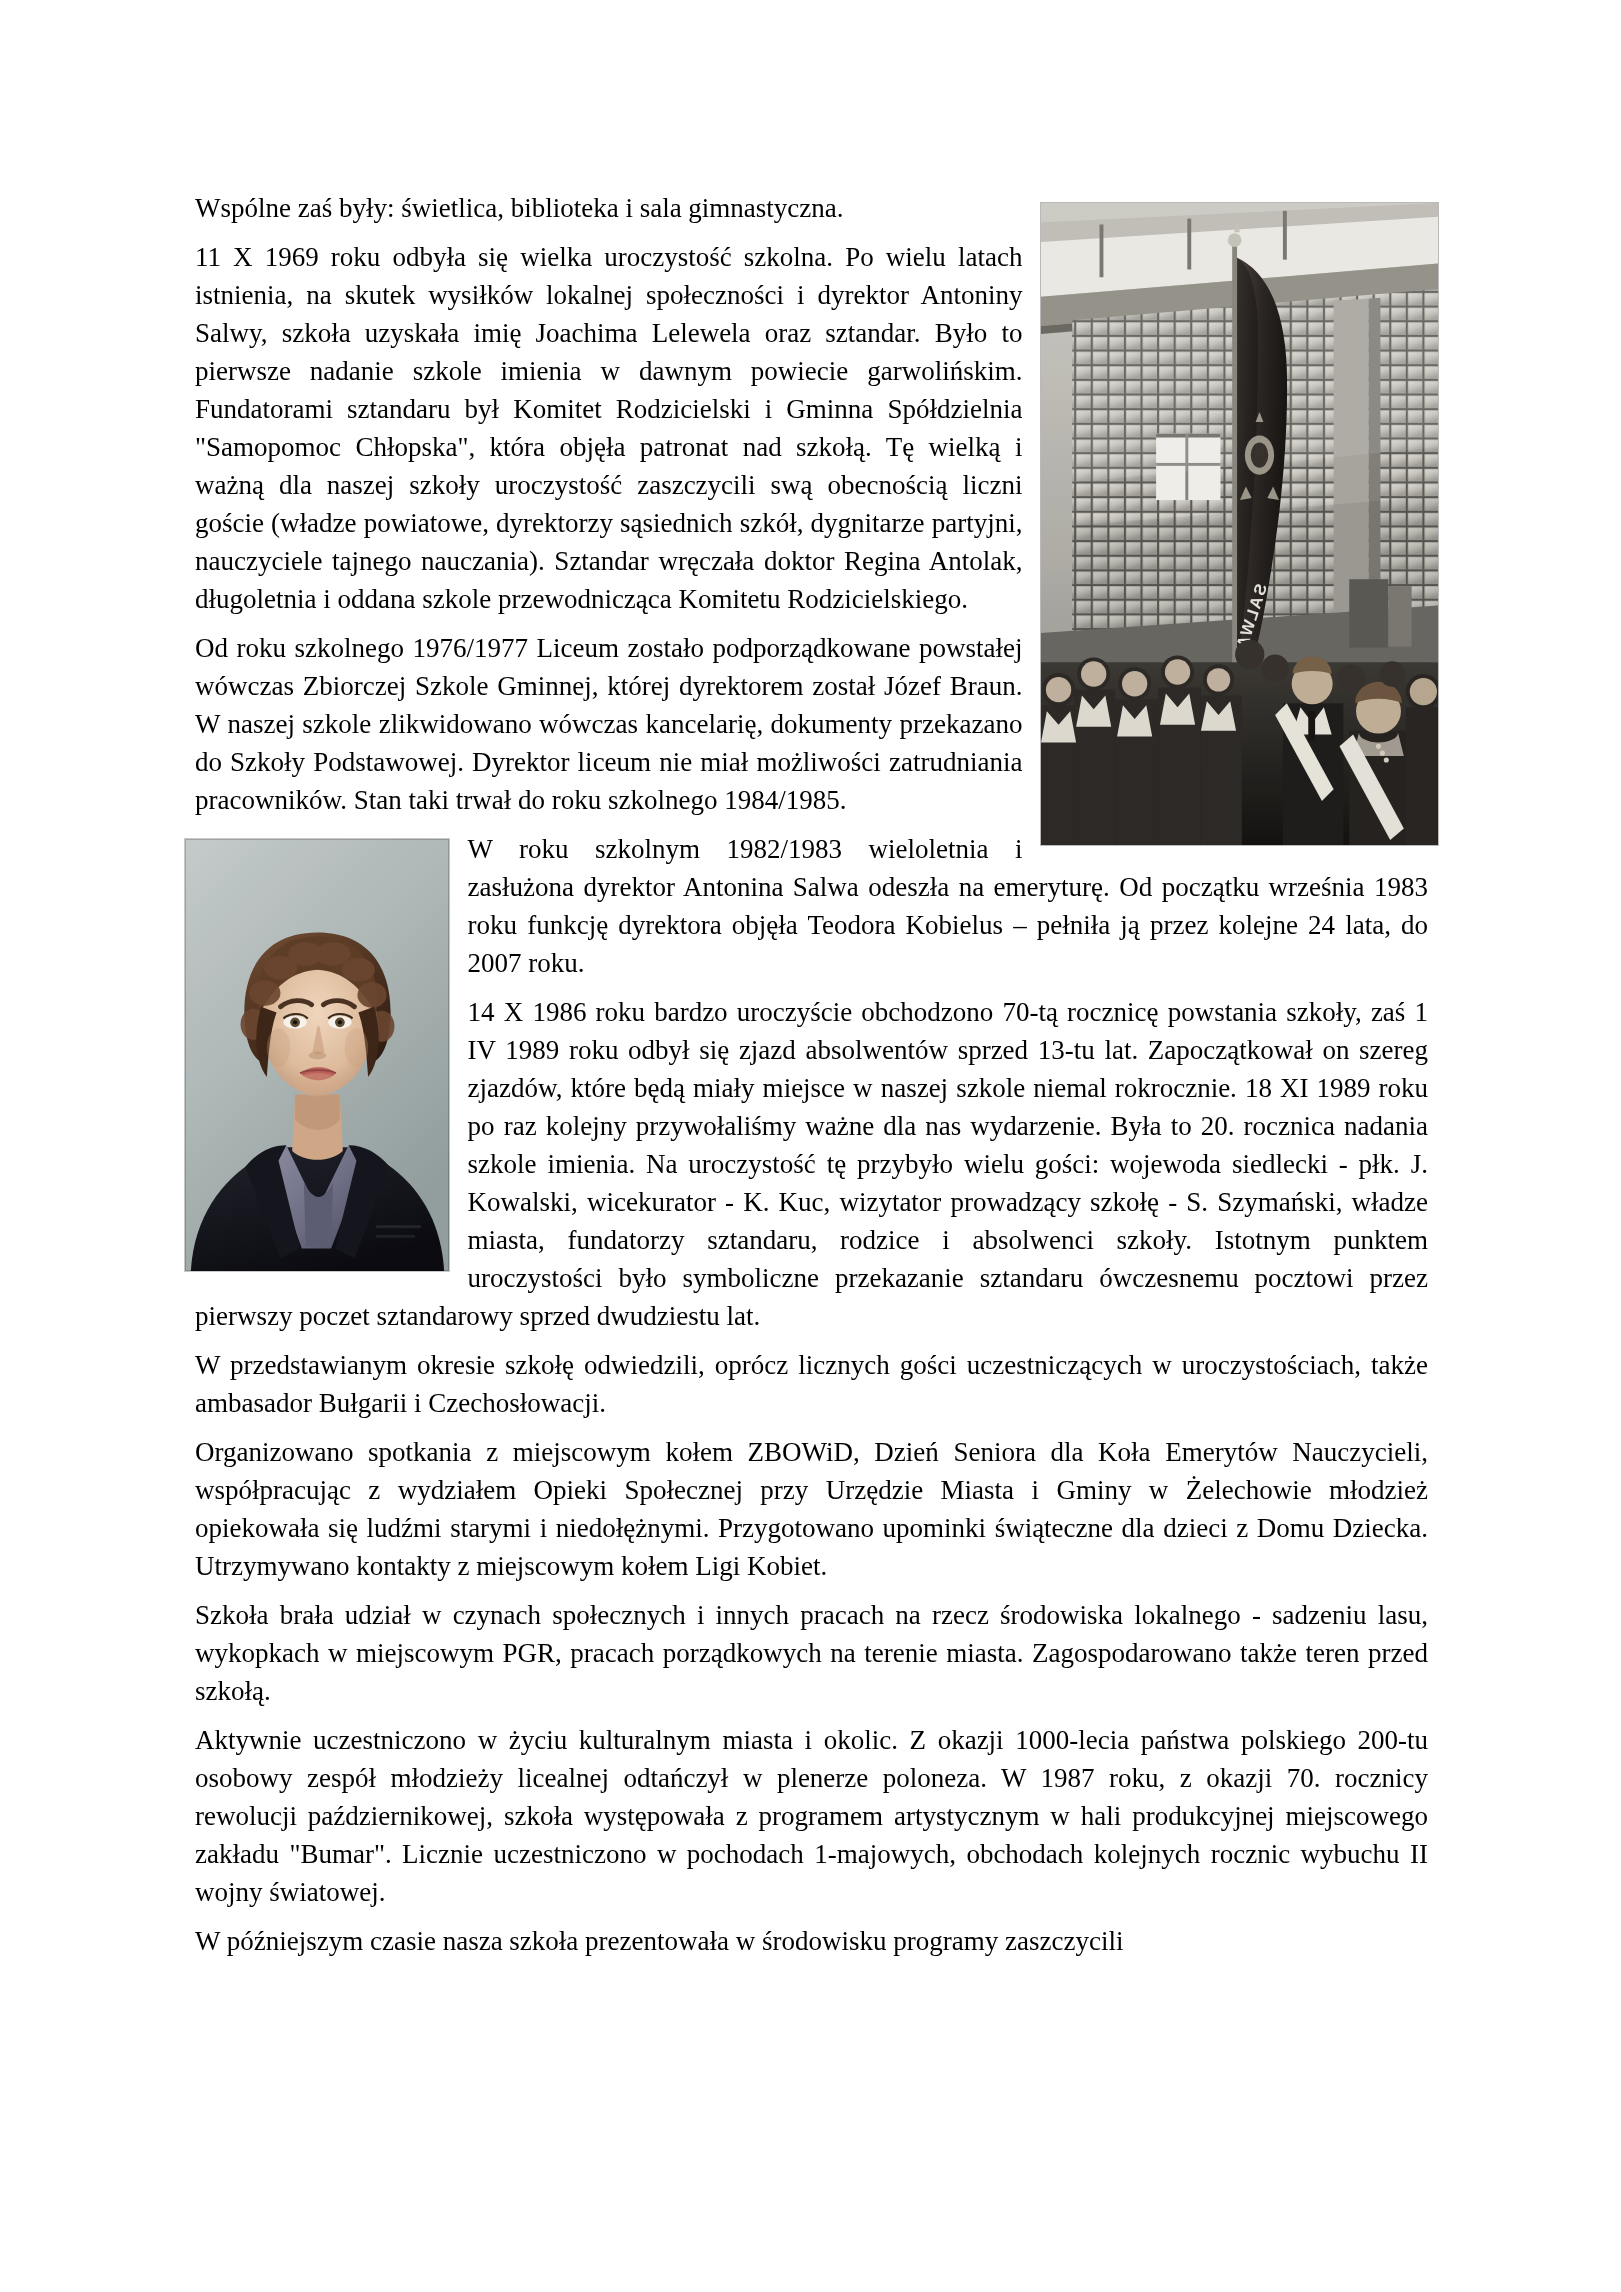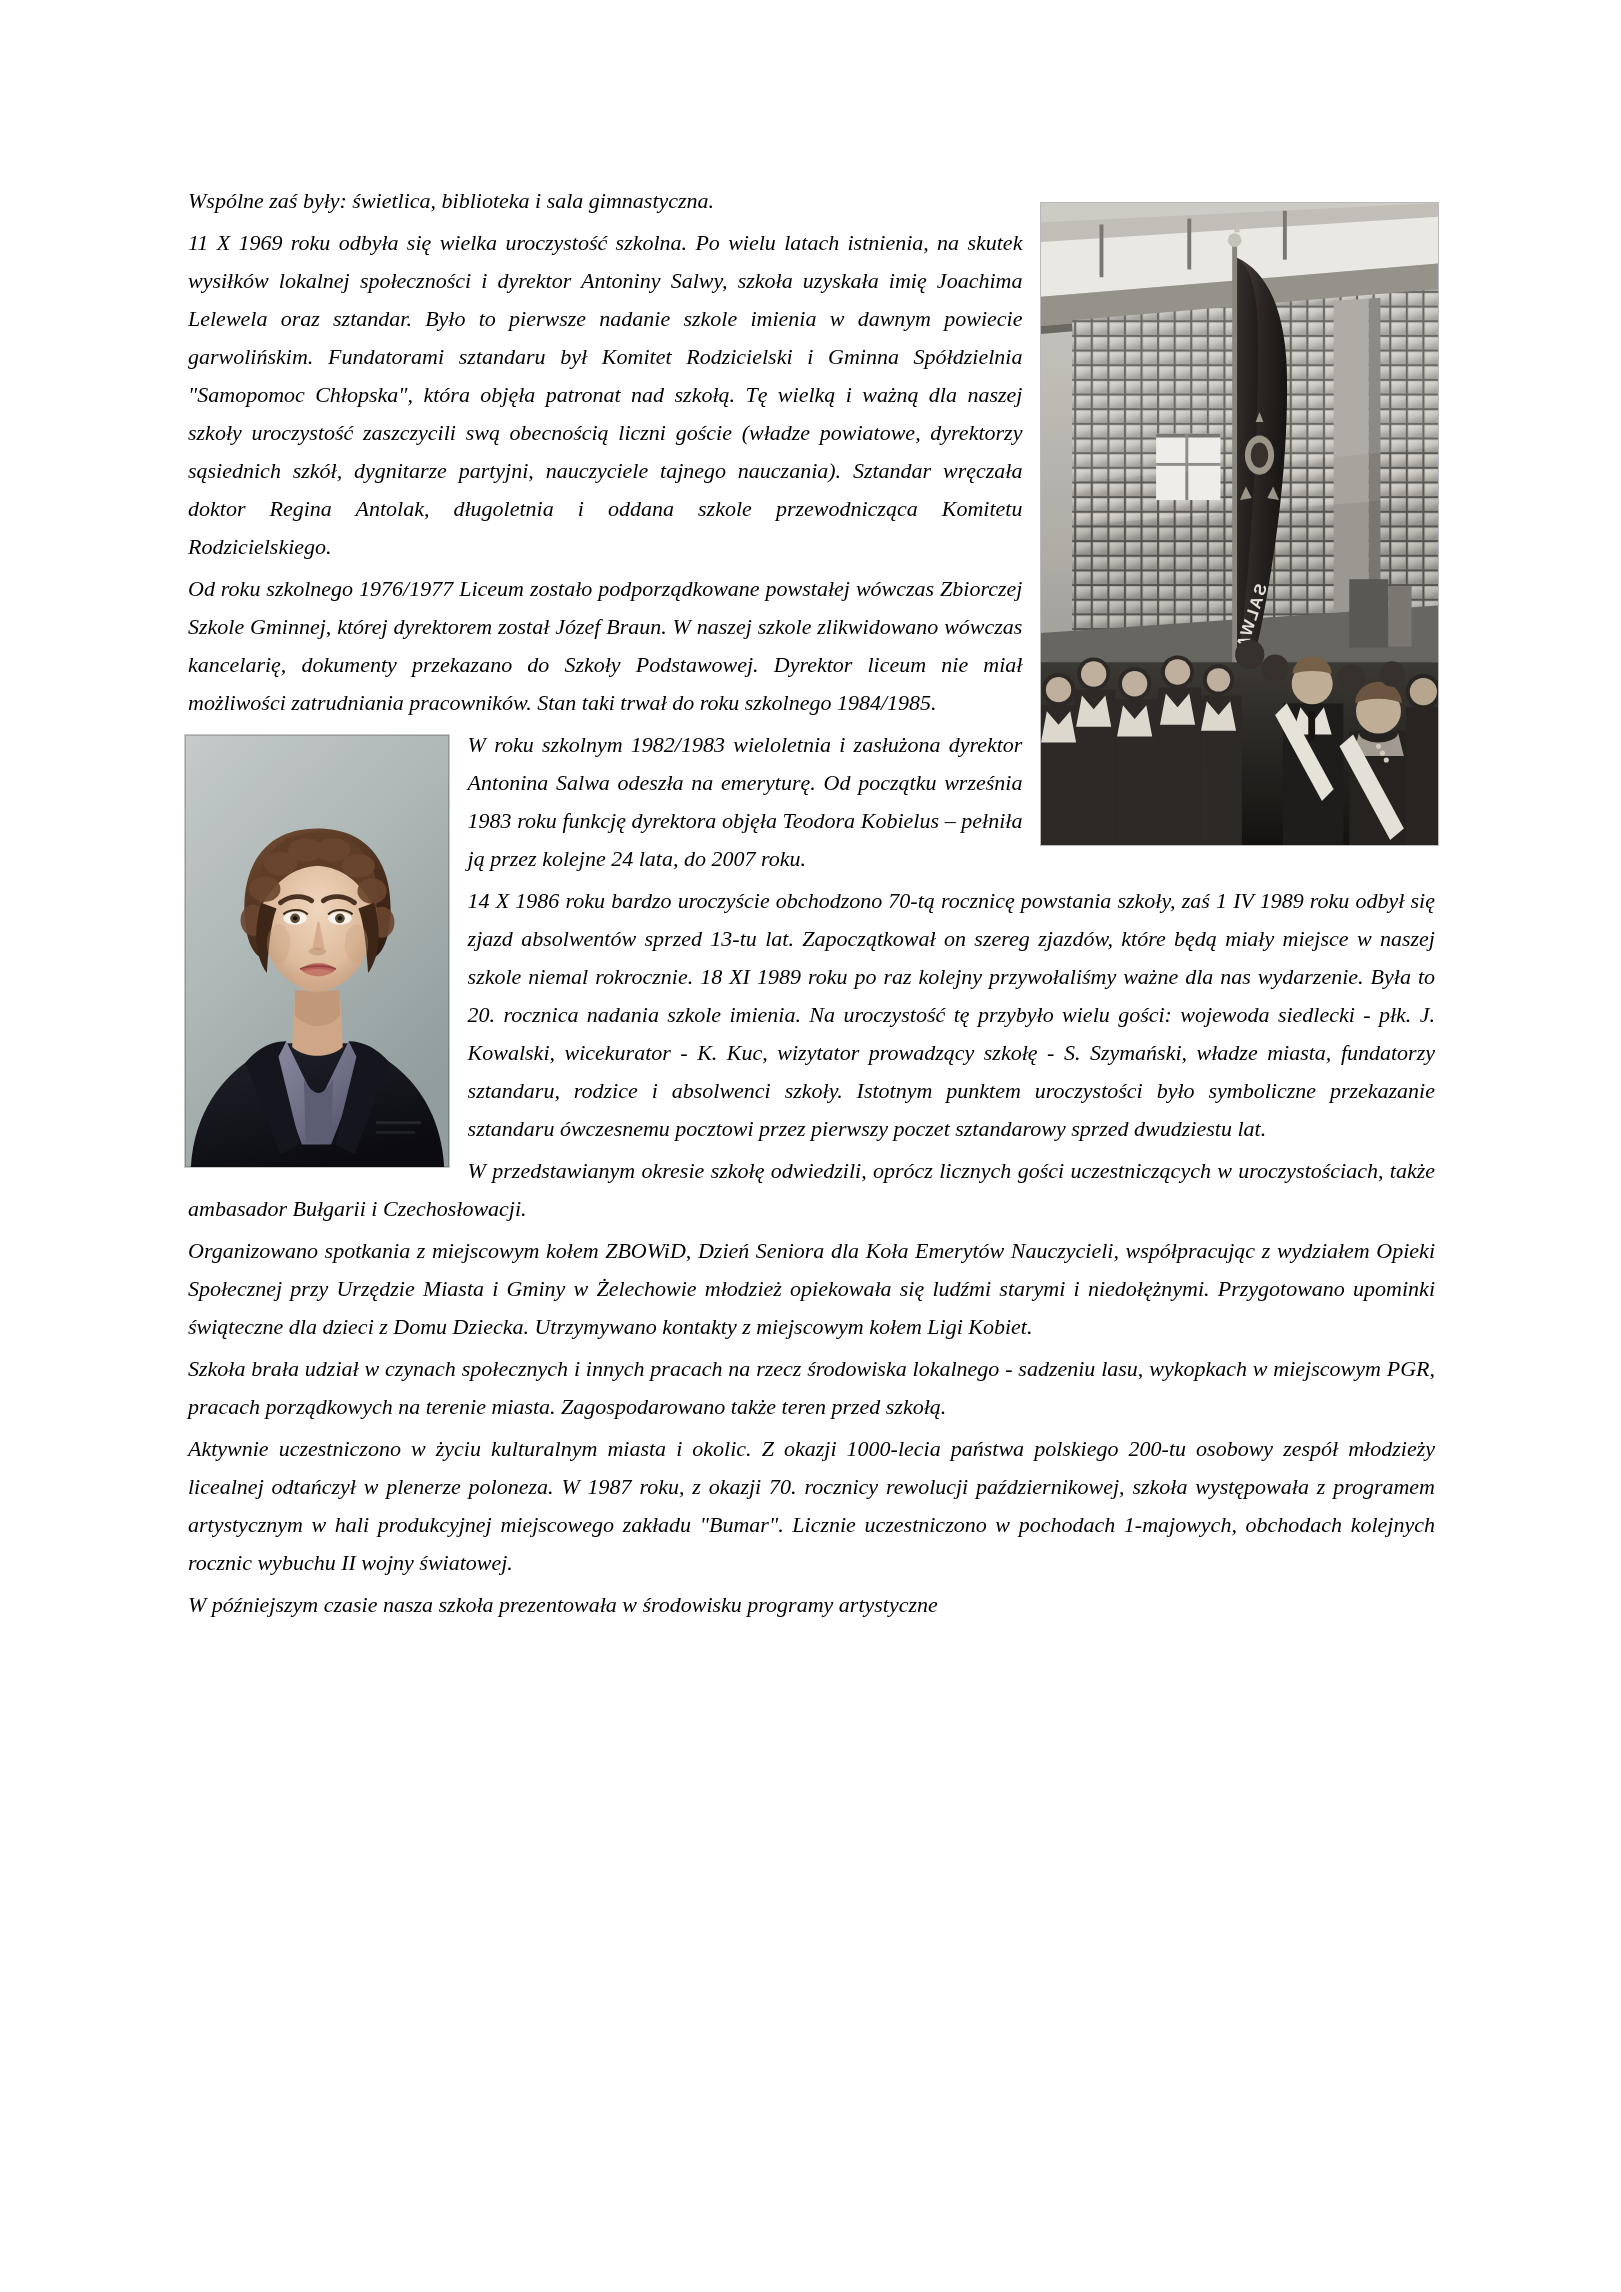--- a/index.html
+++ b/index.html
@@ -17,27 +17,26 @@
     box-sizing: border-box;
     overflow: hidden;
   }
   .content {
     position: absolute;
     left: 184px;
     top: 178px;
     width: 1255px;
   }
   p.body-text {
-    margin: 4px;
+    margin: 11px;
     text-align: justify;
-    font-size: 22px;
+    font-size: 27px;
     line-height: 38px;
     text-indent: 0;
     hyphens: none;
-    font-style: italic;
   }
   
   .fig-ceremony {
     float: right;
     width: 399px;
     height: 644px;
     margin: 23.5px 0 5.9px 17.6px;
     shape-outside: margin-box;
     position: relative;
     border: 1px solid #b9b9b9;
@@ -317,17 +316,17 @@
       </svg>
       <span class="frame-shadow"></span>
     </figure>
 
     <p class="body-text">W roku szkolnym 1982/1983 wieloletnia i zasłużona dyrektor Antonina Salwa odeszła na emeryturę. Od początku września 1983 roku funkcję dyrektora objęła Teodora Kobielus – pełniła ją przez kolejne 24 lata, do 2007 roku.</p>
     <p class="body-text">14 X 1986 roku bardzo uroczyście obchodzono 70-tą rocznicę powstania szkoły, zaś 1 IV 1989 roku odbył się zjazd absolwentów sprzed 13-tu lat. Zapoczątkował on szereg zjazdów, które będą miały miejsce w naszej szkole niemal rokrocznie. 18 XI 1989 roku po raz kolejny przywołaliśmy ważne dla nas wydarzenie. Była to 20. rocznica nadania szkole imienia. Na uroczystość tę przybyło wielu gości: wojewoda siedlecki - płk. J. Kowalski, wicekurator - K. Kuc, wizytator prowadzący szkołę - S. Szymański, władze miasta, fundatorzy sztandaru, rodzice i absolwenci szkoły. Istotnym punktem uroczystości było symboliczne przekazanie sztandaru ówczesnemu pocztowi przez pierwszy poczet sztandarowy sprzed dwudziestu lat.</p>
     <p class="body-text">W przedstawianym okresie szkołę odwiedzili, oprócz licznych gości uczestniczących w uroczystościach, także ambasador Bułgarii i Czechosłowacji.</p>
     <p class="body-text">Organizowano spotkania z miejscowym kołem ZBOWiD, Dzień Seniora dla Koła Emerytów Nauczycieli, współpracując z wydziałem Opieki Społecznej przy Urzędzie Miasta i Gminy w Żelechowie młodzież opiekowała się ludźmi starymi i niedołężnymi. Przygotowano upominki świąteczne dla dzieci z Domu Dziecka. Utrzymywano kontakty z miejscowym kołem Ligi Kobiet.</p>
     <p class="body-text">Szkoła brała udział w czynach społecznych i innych pracach na rzecz środowiska lokalnego - sadzeniu lasu, wykopkach w miejscowym PGR, pracach porządkowych na terenie miasta. Zagospodarowano także teren przed szkołą.</p>
     <p class="body-text">Aktywnie uczestniczono w życiu kulturalnym miasta i okolic. Z okazji 1000-lecia państwa polskiego 200-tu osobowy zespół młodzieży licealnej odtańczył w plenerze poloneza. W 1987 roku, z okazji 70. rocznicy rewolucji październikowej, szkoła występowała z programem artystycznym w hali produkcyjnej miejscowego zakładu "Bumar". Licznie uczestniczono w pochodach 1-majowych, obchodach kolejnych rocznic wybuchu II wojny światowej.</p>
-    <p class="body-text">W późniejszym czasie nasza szkoła prezentowała w środowisku programy artystyczne</p>
+    <p class="body-text">W późniejszym czasie nasza szkoła prezentowała w środowisku programy zaszczycili</p>
 
   </div>
 </div>
 
 
 </body></html>

